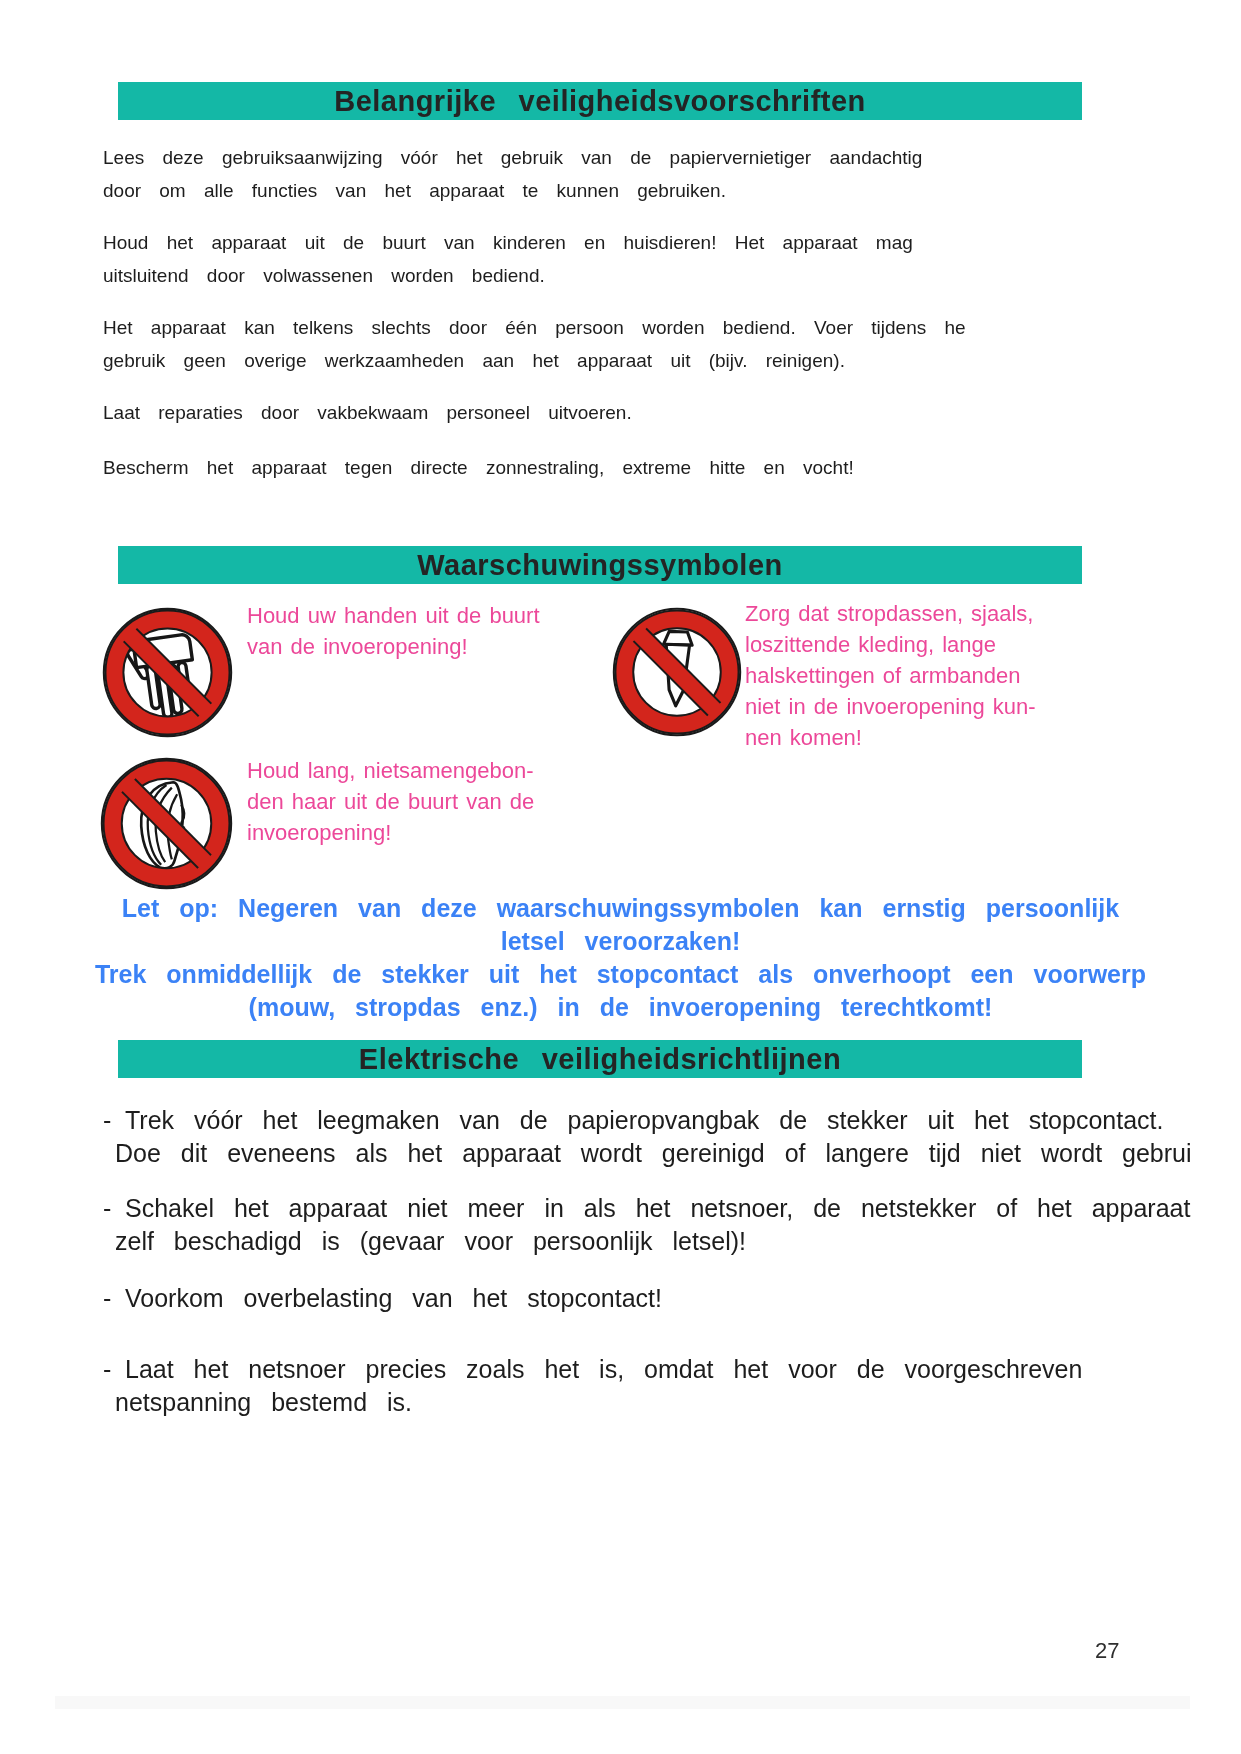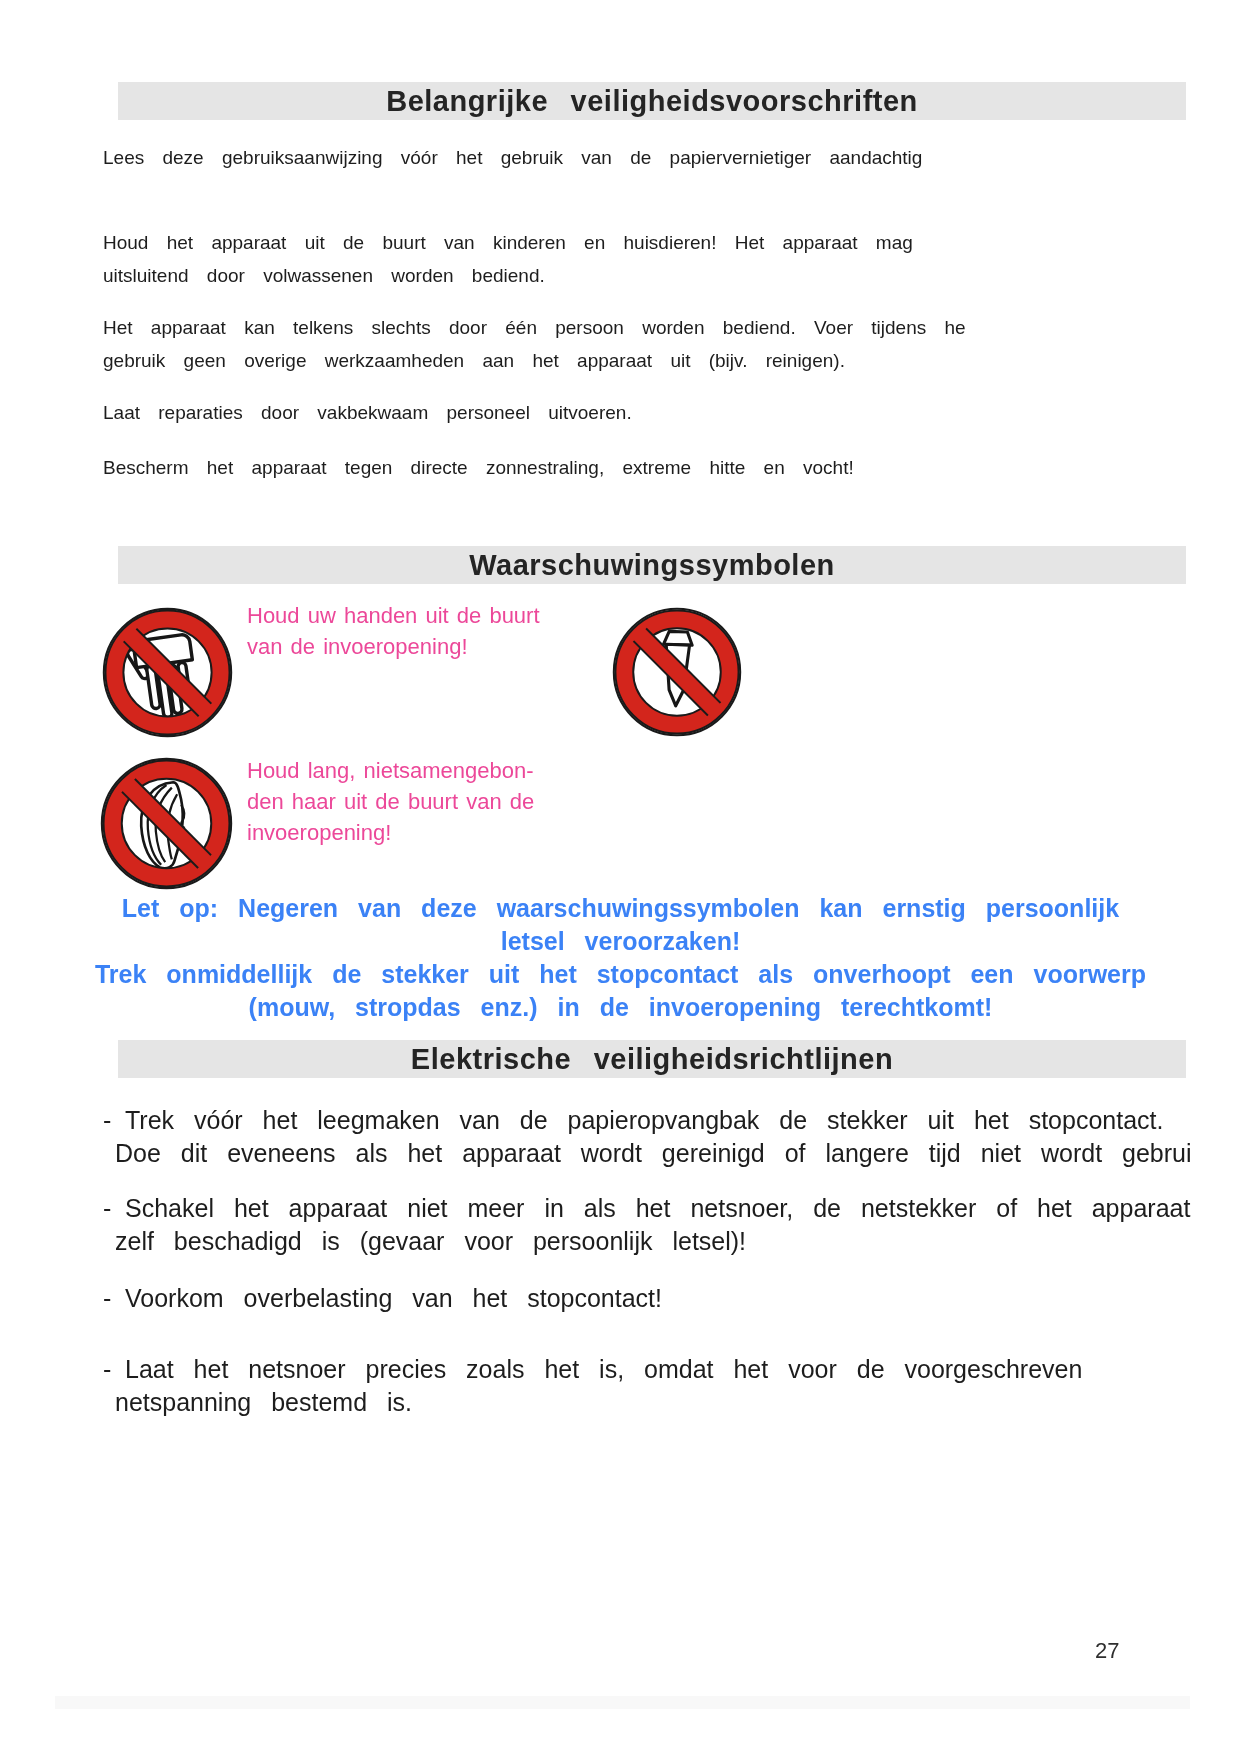--- a/index.html
+++ b/index.html
@@ -1,22 +1,22 @@
 <!DOCTYPE html>
 <html><head>
 <meta charset="utf-8">
 <style>
   html,body { margin:0; padding:0; background:#ffffff; }
   .page {
     position:relative; width:1241px; height:1754px; overflow:hidden;
     background:#ffffff; font-family:"Liberation Sans", sans-serif; color:#1d1d1d;
   }
   .bar {
-    position:absolute; left:118px; width:1068px; height:38px;
-    background:#e5e5e5;
+    position:absolute; left:118px; width:964px; height:38px;
+    background:#14b8a6;
     display:flex; align-items:center; justify-content:center;
   }
   .bar span {
     font-weight:bold; font-size:29px; color:#242424;
     word-spacing:14px; letter-spacing:0.5px; white-space:nowrap;
   }
   .para {
     position:absolute; left:103px; font-size:19px; line-height:33px;
     word-spacing:13px; color:#1d1d1d;
   }
@@ -48,20 +48,21 @@
 <body>
 
 <div class="page">
 
   <div class="bar" style="top:82px;">
     <span>Belangrijke  veiligheidsvoorschriften</span>
   </div>
 
   <div class="para" style="top:141px;">
     <div class="pline">Lees deze gebruiksaanwijzing vóór het gebruik van de papiervernietiger aandachtig</div>
+    <div class="pline">door om alle functies van het apparaat te kunnen gebruiken.</div>
   </div>
 
   <div class="para" style="top:311px;">
     <div class="pline">Het apparaat kan telkens slechts door één persoon worden bediend. Voer tijdens he</div>
     <div class="pline">gebruik geen overige werkzaamheden aan het apparaat uit (bijv. reinigen).</div>
   </div>
 
   <div class="para" style="top:226px;">
     <div class="pline">Houd het apparaat uit de buurt van kinderen en huisdieren! Het apparaat mag</div>
     <div class="pline">uitsluitend door volwassenen worden bediend.</div>
@@ -106,20 +107,27 @@
       <circle cx="50" cy="50" r="48.6" fill="#ffffff" stroke="#1a1a1a" stroke-width="1.6"></circle>
       <g transform="translate(50,48) rotate(2)" stroke="#161616" stroke-width="2.4" fill="#ffffff" stroke-linejoin="round">
         <path d="M-7,-29 L7,-29 L11,-19 L-11,-19 Z"></path>
         <path d="M-9,-19 L9,-19 L5.5,16 L0,28 L-5.5,16 Z"></path>
       </g>
       <circle cx="50" cy="50" r="40.5" fill="none" stroke="#1a1a1a" stroke-width="15.2"></circle>
       <circle cx="50" cy="50" r="40.5" fill="none" stroke="#d3251c" stroke-width="12.2"></circle>
       <line x1="21.4" y1="21.4" x2="78.6" y2="78.6" stroke="#1a1a1a" stroke-width="15.2"></line>
       <line x1="20.5" y1="20.5" x2="79.5" y2="79.5" stroke="#d3251c" stroke-width="12.2"></line>
     </svg>
+  </div>
+  <div class="caption" style="left:745px; top:598px;">
+    <div class="pline">Zorg dat stropdassen, sjaals,</div>
+    <div class="pline">loszittende kleding, lange</div>
+    <div class="pline">halskettingen of armbanden</div>
+    <div class="pline">niet in de invoeropening kun-</div>
+    <div class="pline">nen komen!</div>
   </div>
 
   <div class="sign" style="left:100px; top:757px; width:133px; height:133px;">
     <svg viewBox="0 0 100 100">
       <circle cx="50" cy="50" r="48.6" fill="#ffffff" stroke="#1a1a1a" stroke-width="1.6"></circle>
       <g transform="translate(49,50)">
         <path d="M6,-31 C-10,-30 -19,-16 -18,2 C-17,18 -11,29 -4,33 C2,35 6,32 7,28 C12,14 15,-4 12,-18 C10,-27 9,-31 6,-31 Z" fill="#ffffff" stroke="#161616" stroke-width="2"></path>
         <path d="M1,-29 C-10,-22 -14,-8 -13,4 C-12,16 -8,26 -3,31" fill="none" stroke="#161616" stroke-width="1.7"></path>
         <path d="M5,-27 C-4,-18 -8,-6 -7,6 C-6,17 -3,25 0,29" fill="none" stroke="#161616" stroke-width="1.7"></path>
         <path d="M9,-22 C3,-12 1,0 2,10 C3,18 4,24 5,27" fill="none" stroke="#161616" stroke-width="1.7"></path>

